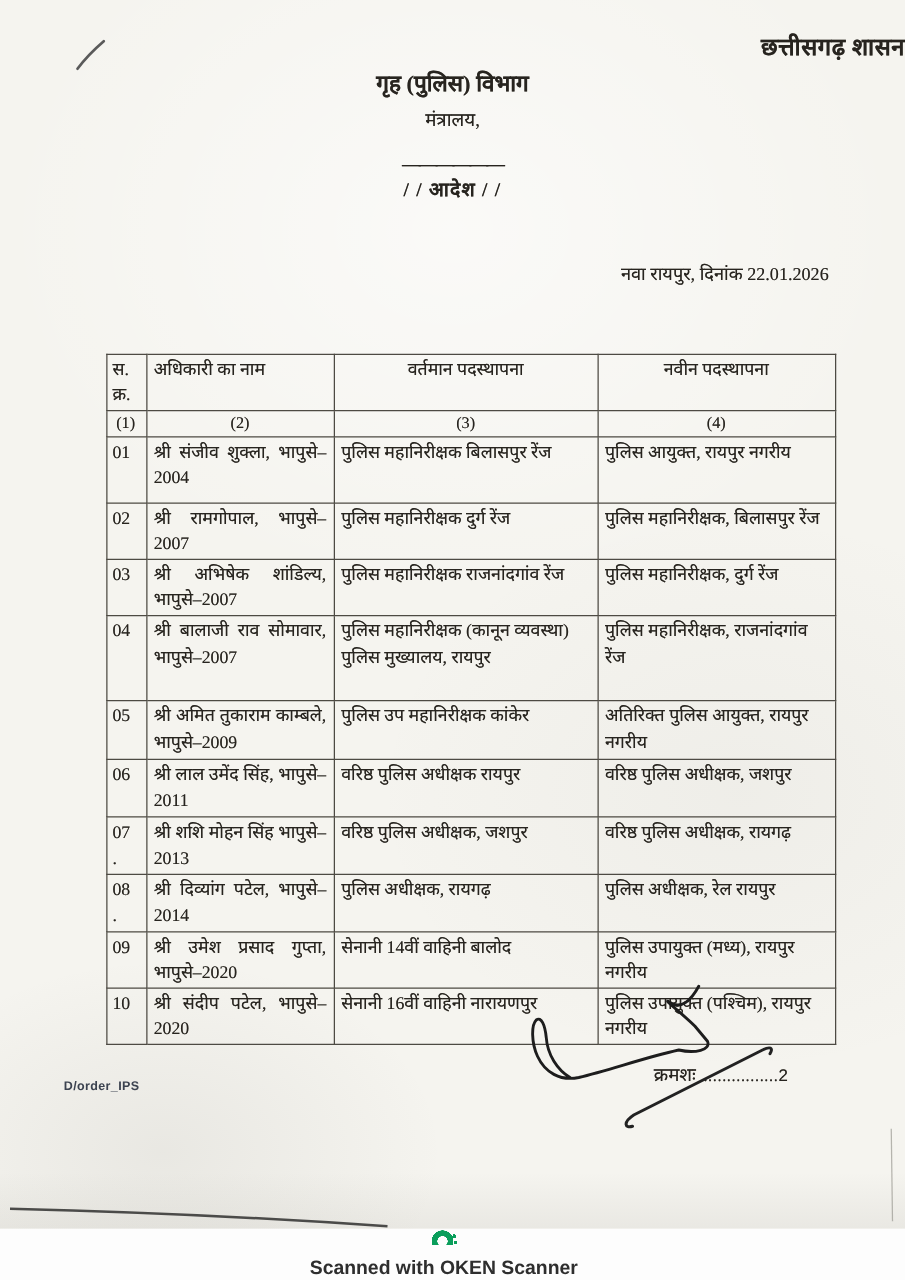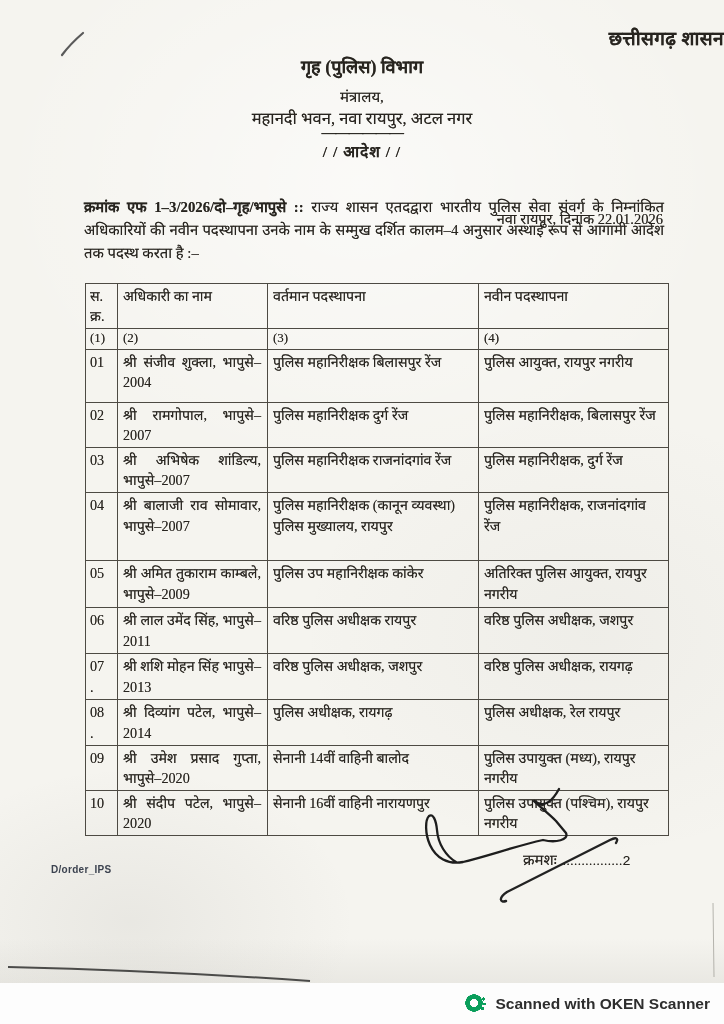--- a/index.html
+++ b/index.html
@@ -30,68 +30,66 @@
   .para { position:absolute; top:196px; left:84px; width:580px; margin:0;
           font-size:14.8px; line-height:23px; text-align:justify; z-index:2; }
   .para b { font-weight:bold; }
 
   .doc-table { position:absolute; top:283px; left:85px; width:583px; z-index:2;
                border-collapse:collapse; table-layout:fixed;
                font-size:14.2px; line-height:1.42; }
   .doc-table td { border:1.4px solid #4d4a43; padding:2px 6px 2px 5px;
                   vertical-align:top; overflow:hidden; }
   .c-sno { padding-left:4px !important; }
-  .center { text-align:left; }
+  .center { text-align:center; }
   .pre { white-space:pre-line; }
   .just { text-align:justify;margin-left:40px; }
   .subhead td { font-size:13px; padding-top:0 !important; padding-bottom:1px !important; }
 
   .continuation { position:absolute; top:849px; left:523px; font-size:15px; z-index:2; white-space:nowrap; }
   .continuation .dots { font-size:13px; letter-spacing:.5px; margin-left:6px; }
   .continuation .pgno { font-family:"Liberation Sans",sans-serif; font-size:13.5px; }
   .file-ref { position:absolute; top:864px; left:51px; z-index:2;
               font-family:"Liberation Sans",sans-serif; font-size:10px; font-weight:bold;
               letter-spacing:.3px; color:#3c4350; text-shadow:none; }
   .bottom-shade { position:absolute; left:0; top:938px; width:724px; height:45px; z-index:1;
               background:linear-gradient(to bottom, rgba(130,128,120,0), rgba(130,128,120,.10)); }
 
   .ink-overlay { position:absolute; left:0; top:0; width:724px; height:1024px;
                  z-index:5; pointer-events:none; }
 
   .footer { position:absolute; left:0; bottom:0; width:100%; height:41px; background:#fdfdfd;
             z-index:6; display:flex; align-items:center; justify-content:flex-end;
-            gap:10px; padding-right:14px; box-sizing:border-box; }
+            gap:10px; padding-right:14px; box-sizing:border-box;flex-direction:column; }
   .footer-text { font-family:"Liberation Sans",sans-serif; font-size:15.5px; font-weight:bold;
                  color:#2e2e2e; text-shadow:none; }
   .oken-logo { width:21px; height:21px; display:inline-block;
     background:
       radial-gradient(circle at 9px 10px, #fdfdfd 0 4px, transparent 4.2px),
       radial-gradient(circle at 9px 10px, #0a9e5b 0 8.6px, transparent 8.8px),
       radial-gradient(circle 1.6px at 18.5px 6px, #0a9e5b 98%, transparent),
       radial-gradient(circle 1.3px at 19.5px 11px, #0a9e5b 98%, transparent),
       radial-gradient(circle 1.6px at 17.5px 15.5px, #0a9e5b 98%, transparent);
   }
 </style>
 </head>
 <body>
 
 <div class="page">
 
   <div class="hdr">
     <div class="h-line1">छत्तीसगढ़ शासन</div>
     <div class="h-line2">गृह (पुलिस) विभाग</div>
     <div class="h-line3">मंत्रालय,</div>
-    <div class="h-line4">महानदी भवन, नवा रायपुर, अटल नगर</div>
   </div>
   <div class="divider">——————</div>
   <div class="order-title">/ / आदेश / /</div>
 
   <div class="dateline">नवा रायपुर, दिनांक 22.01.2026</div>
 
-  <p class="para"><b>क्रमांक एफ 1–3/2026/दो–गृह/भापुसे ::</b> <span>राज्य शासन एतदद्वारा भारतीय पुलिस सेवा संवर्ग के निम्नांकित अधिकारियों की नवीन पदस्थापना उनके नाम के सम्मुख दर्शित कालम–4 अनुसार अस्थाई रूप से आगामी आदेश तक पदस्थ करता है :–</span></p>
 
   <table class="doc-table">
     <colgroup>
         <col style="width:32px">
         <col style="width:150px">
         <col style="width:211px">
         <col style="width:190px">
       </colgroup>
     <tbody>
         <tr style="height:41px">

